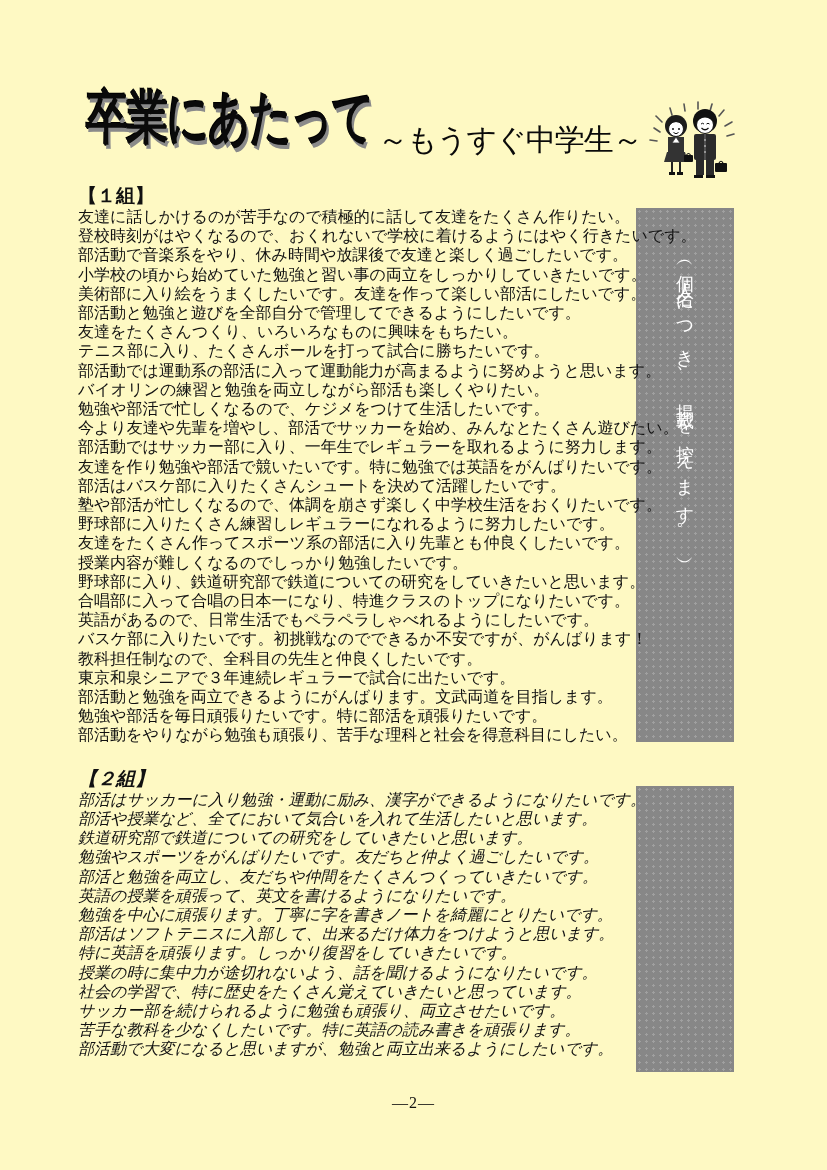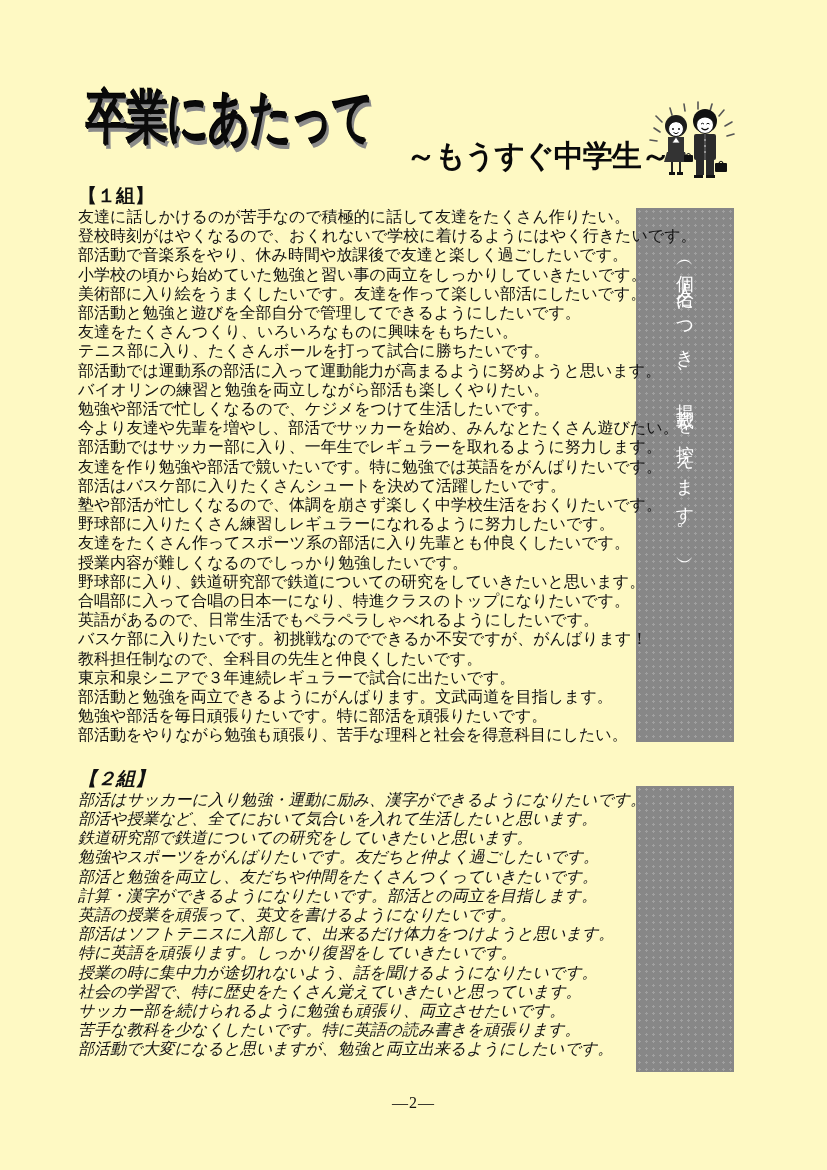--- a/index.html
+++ b/index.html
@@ -35,28 +35,27 @@
     color: #0a0a0a;
     letter-spacing: -2px;
     transform: scaleX(0.72);
     transform-origin: left top;
     white-space: nowrap;
     text-shadow: 3px 4px 0 #8a8a8a, 1px 1px 0 #000, -1px -1px 0 #000;
   }
   .subtitle {
     position: absolute;
     left: 292px;
-    top: 48px;
+    top: 32px;
     font-family: "Liberation Sans", sans-serif;
-    font-weight: 700;
+    font-weight: 400;
     font-size: 30px;
     letter-spacing: -1px;
     color: #0a0a0a;
     white-space: nowrap;
-    margin-left: 28px;
   }
   .clipart {
     position: absolute;
     left: 642px;
     top: 100px;
   }
   
   .content {
     position: absolute;
     left: 78px;
@@ -217,22 +216,22 @@
         </div>
     </section>
     <section class="section2">
       <h2 class="section-heading">【２組】</h2>
       <div class="lines">
           <div class="line">部活はサッカーに入り勉強・運動に励み、漢字ができるようになりたいです。</div>
           <div class="line">部活や授業など、全てにおいて気合いを入れて生活したいと思います。</div>
           <div class="line">鉄道研究部で鉄道についての研究をしていきたいと思います。</div>
           <div class="line">勉強やスポーツをがんばりたいです。友だちと仲よく過ごしたいです。</div>
           <div class="line">部活と勉強を両立し、友だちや仲間をたくさんつくっていきたいです。</div>
-          <div class="line">計算・漢字ができるようになりたいです。部活との両立を目指します。</div>
           <div class="line">英語の授業を頑張って、英文を書けるようになりたいです。</div>
+          <div class="line">勉強を中心に頑張ります。丁寧に字を書きノートを綺麗にとりたいです。</div>
           <div class="line">部活はソフトテニスに入部して、出来るだけ体力をつけようと思います。</div>
           <div class="line">特に英語を頑張ります。しっかり復習をしていきたいです。</div>
           <div class="line">授業の時に集中力が途切れないよう、話を聞けるようになりたいです。</div>
           <div class="line">社会の学習で、特に歴史をたくさん覚えていきたいと思っています。</div>
           <div class="line">サッカー部を続けられるように勉強も頑張り、両立させたいです。</div>
           <div class="line">苦手な教科を少なくしたいです。特に英語の読み書きを頑張ります。</div>
           <div class="line">部活動で大変になると思いますが、勉強と両立出来るようにしたいです。</div>
         </div>
     </section>
   </main>

